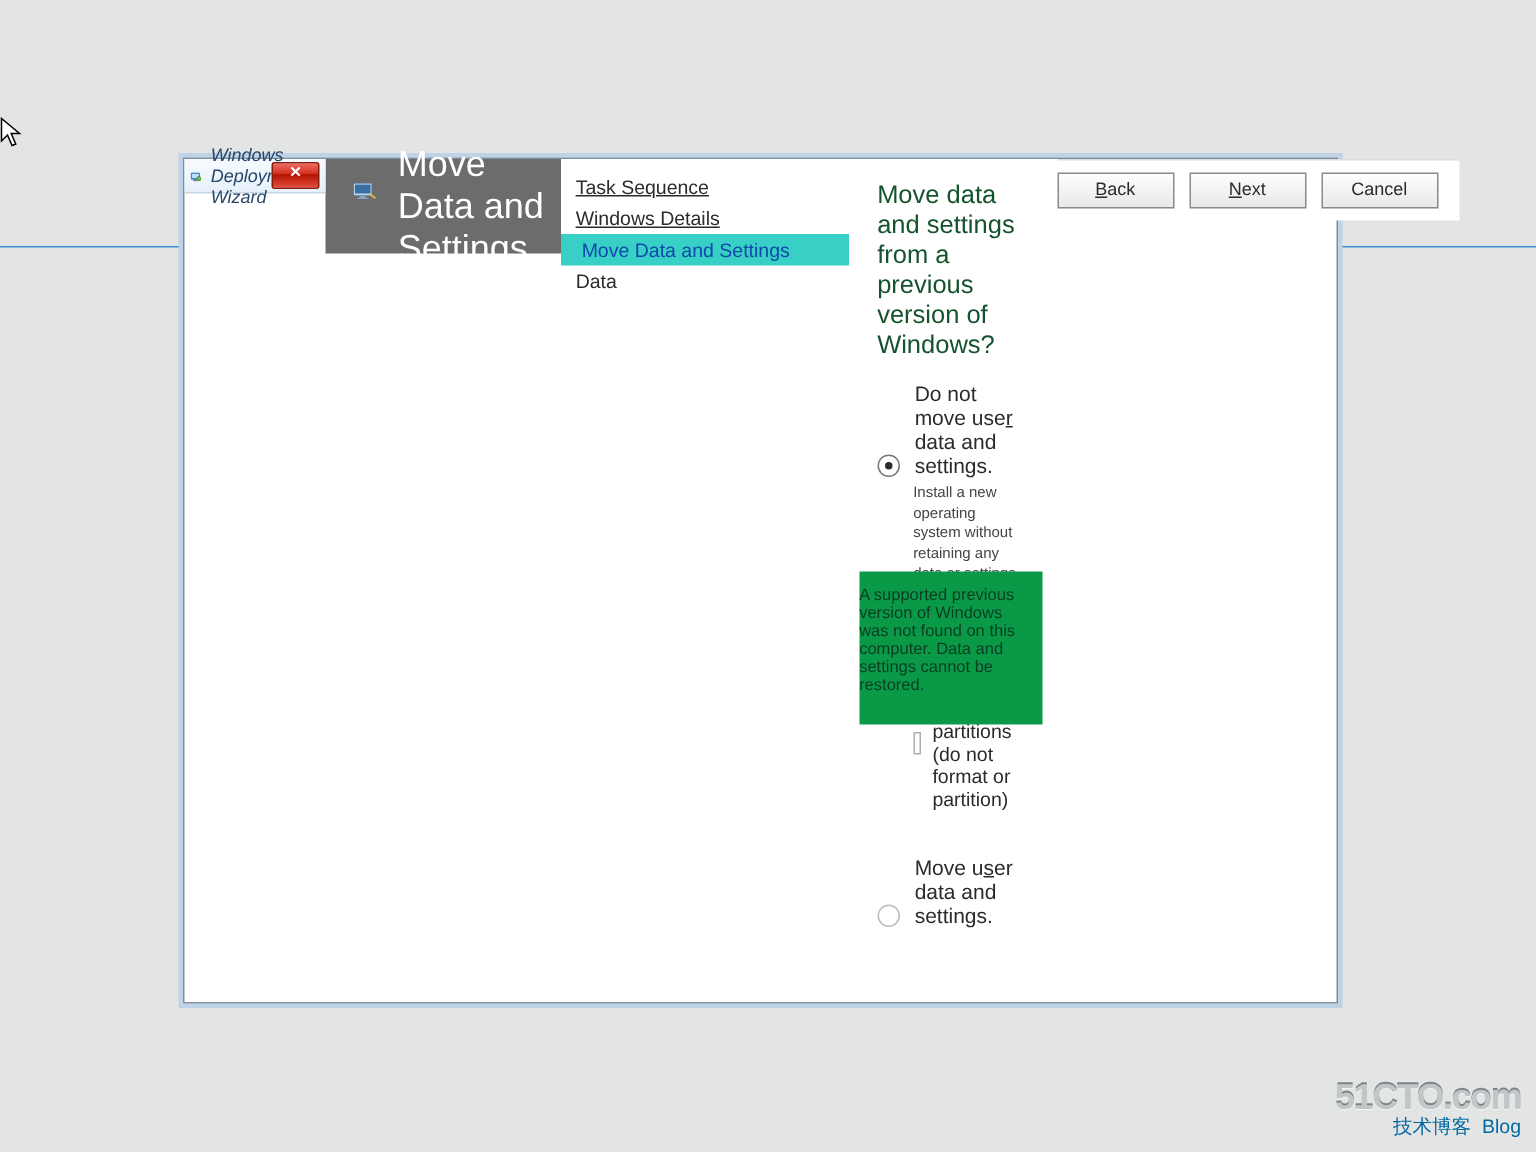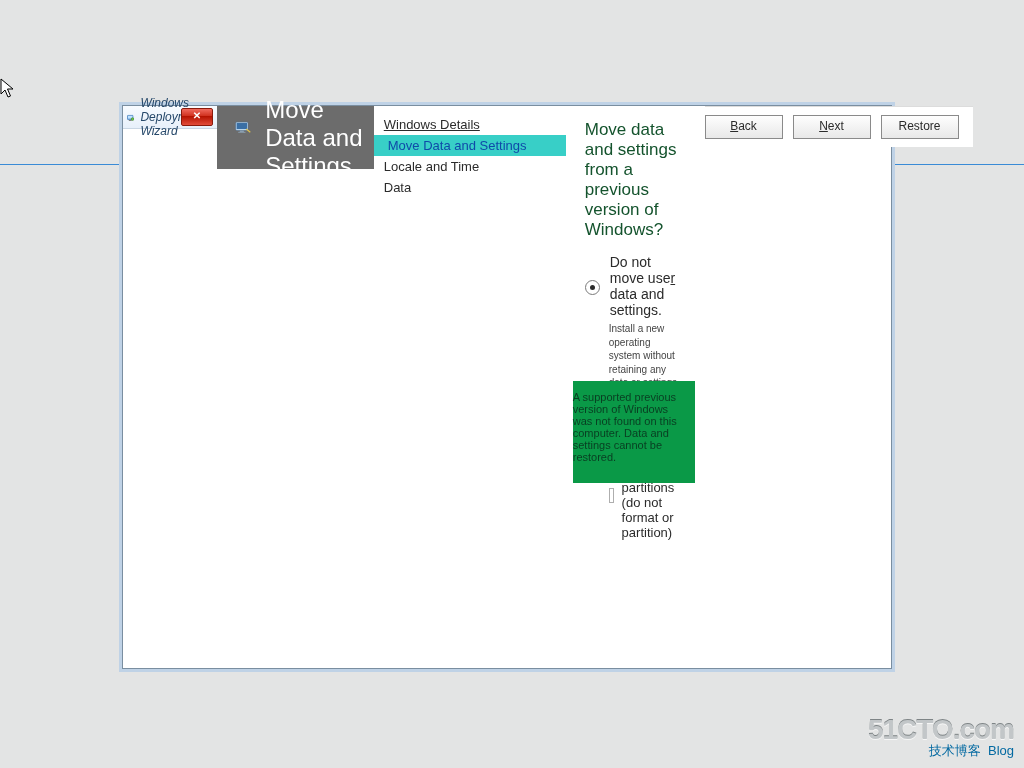--- a/index.html
+++ b/index.html
@@ -122,21 +122,21 @@
     flex: 1;
     padding: 14px 20px 10px 18px;
     position: relative;
   }
   .heading2 {
     color: #14532d;
     font-size: 17px;
   }
   .opt-row {
     display: flex;
-    align-items: center;
+    align-items: flex-end;
     margin-top: 14px;
     gap: 10px;
   }
   .opt-row.disabled .radio-dot { opacity: .5; }
   .opt-row .radio-dot {
     width: 13px;
     height: 13px;
     border: 1px solid #7a7a7a;
     border-radius: 50%;
     margin-top: 2px;
@@ -210,21 +210,21 @@
   .watermark {
     position: absolute;
     right: 10px;
     bottom: 10px;
     text-align: right;
     color: #b3b7b9;
     font-family: Arial, sans-serif;
     line-height: 1.05;
   }
   .watermark .big {
-    font-size: 28px;
+    font-size: 24px;
     font-weight: 900;
     letter-spacing: -1px;
     color: #c2c6c8;
     text-shadow: 0 1px 0 #ffffffaa, 0 -1px 0 #7e8486;
   }
   .watermark .sub { font-size: 13px; color: #0369a1; }
   
   .cursor {
     position: absolute;
     left: 0px;
@@ -266,50 +266,54 @@
         <rect x="12" y="24" width="10" height="3" fill="#8fa7bb"></rect>
         <rect x="8" y="27" width="18" height="2" fill="#8fa7bb"></rect>
         <path d="M28 20 L38 28" stroke="#e0c24a" stroke-width="3"></path>
       </svg>
     </span>
     <span class="banner-title">Move Data and Settings</span>
   </div>
 
   <div class="body">
     <div class="sidebar">
+      <div class="step done">Task Sequence</div>
       <div class="step done">Windows Details</div>
       <div class="step current">Move Data and Settings</div>
-      <div class="step">Locale and Time</div>
       <div class="step">Data</div>
     </div>
 
     <div class="content">
       <div class="heading2">Move data and settings from a previous version of Windows?</div>
 
       <div class="opt-row">
         <span class="radio-dot">
             <span class="inner"></span>
           </span>
         <span class="opt-label">Do not move use<span class="ul">r</span> data and settings.</span>
       </div>
       <div class="opt-desc">Install a new operating system without retaining any data or settings from any existing operating systems.</div>
 
       <div class="checkbox-row">
         <span class="checkbox disabled"></span>
         <span><span class="ul">K</span>eep existing partitions (do not format or partition)</span>
       </div>
 
+      <div class="opt-row disabled" style="margin-top:30px">
+        <span class="radio-dot"></span>
+        <span class="opt-label">Move u<span class="ul">s</span>er data and settings.</span>
+      </div>
 
       <div class="info-box">A supported previous version of Windows was not found on this computer. Data and settings cannot be restored.</div>
     </div>
   </div>
 
   <div class="footer">
     <div class="wbtn"><span class="ul">B</span><span>ack</span></div>
     <div class="wbtn"><span class="ul">N</span>ext</div>
-    <div class="wbtn">Restore</div>
+    <div class="wbtn">Cancel</div>
   </div>
 </div>
 
 <div class="watermark">
   <div class="big">51CTO.com</div>
   <div class="sub"><span>技术博客</span>&nbsp;&nbsp;<span>Blog</span></div>
 </div>
 
 </body></html>

